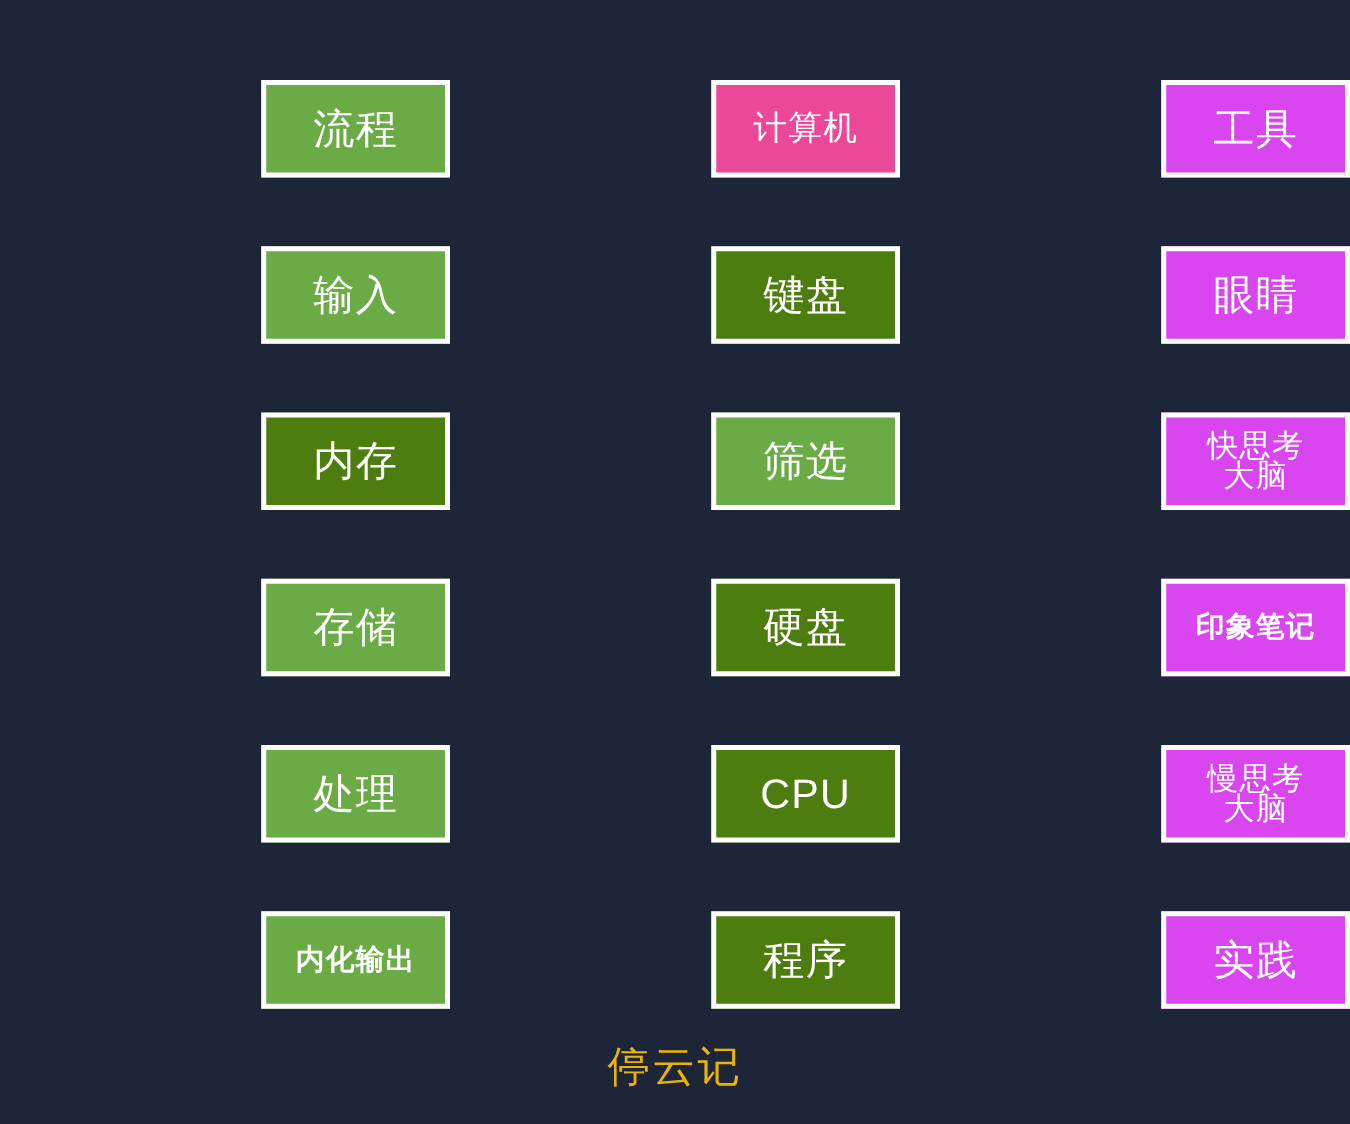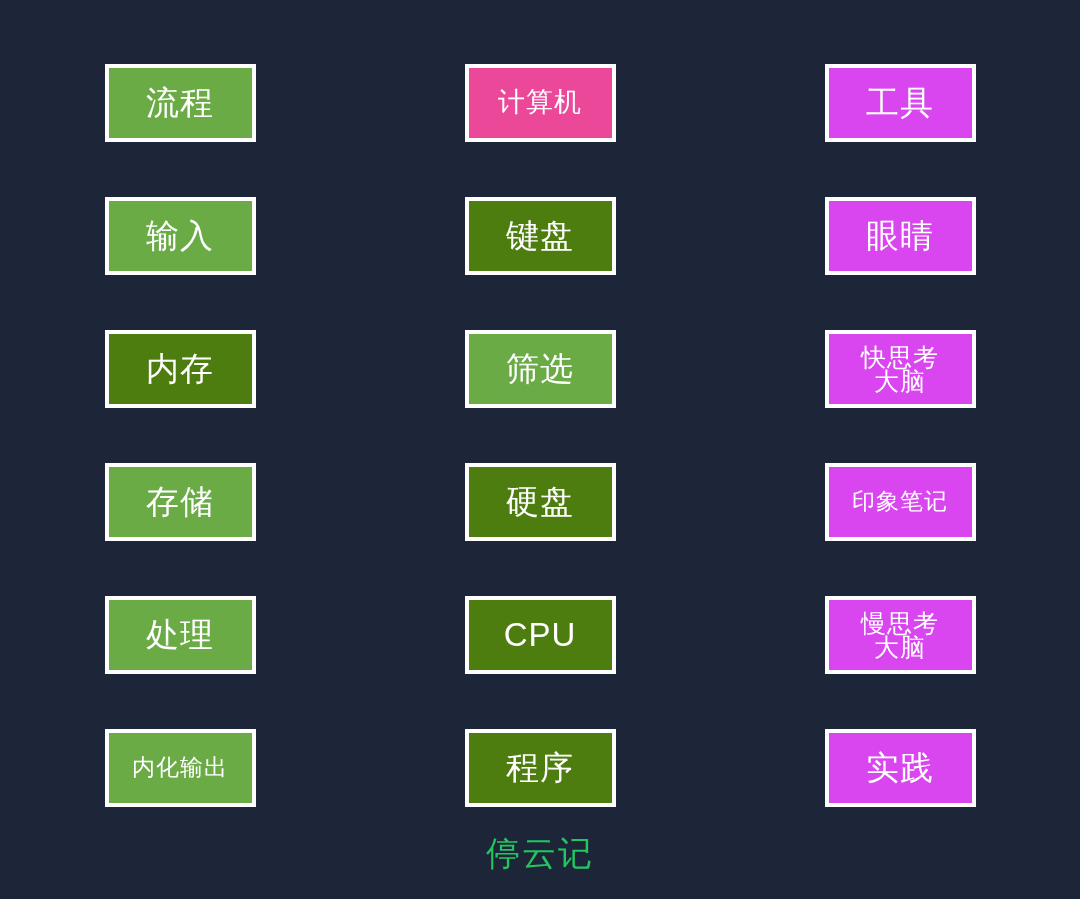--- a/index.html
+++ b/index.html
@@ -34,21 +34,21 @@
     justify-items: center;
     padding-top: 50px;
     box-sizing: border-box;
   }
 
   .cell {
     width: 360px;
     height: 105px;
     display: flex;
     align-items: flex-start;
-    justify-content: center;
+    justify-content: flex-end;
     position: relative;
   }
 
   .node {
     box-sizing: border-box;
     width: 151px;
     height: 78px;
     border: 4px solid #ffffff;
     display: flex;
     align-items: center;
@@ -63,21 +63,21 @@
 
   
   .node.green  { background: #6aab46; }
   .node.blue   { background: #4d7c0f; }
   .node.indigo { background: #ec4899; }
   .node.orange { background: #d946ef; }
 
   
   .node.size-lg    { font-size: 33px; }
   .node.size-md    { font-size: 27px; }
-  .node.size-sm    { font-size: 23px; }
+  .node.size-sm    { font-size: 23px; font-weight: bold; }
 
   
   .node.two-line .label {
     display: block;
     white-space: pre-line;
     line-height: 0.98;
     font-size: 25px;
     position: relative;
     z-index: 2;
   }
@@ -89,21 +89,21 @@
     display: block;
     white-space: pre-line;
   }
 
   .caption {
     position: absolute;
     left: 0;
     bottom: 22px;
     width: 1080px;
     text-align: center;
-    color: #22c55e;
+    color: #eab308;
     font-size: 34px;
     letter-spacing: 2px;
   }
 </style>
 </head>
 <body>
 
 <div id="diagram">
 
   <div class="grid">

